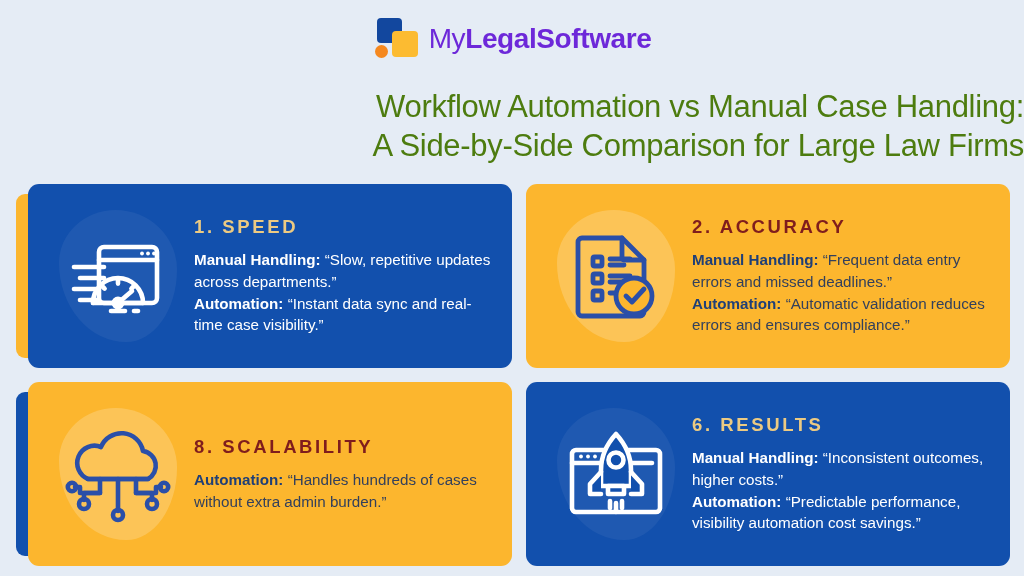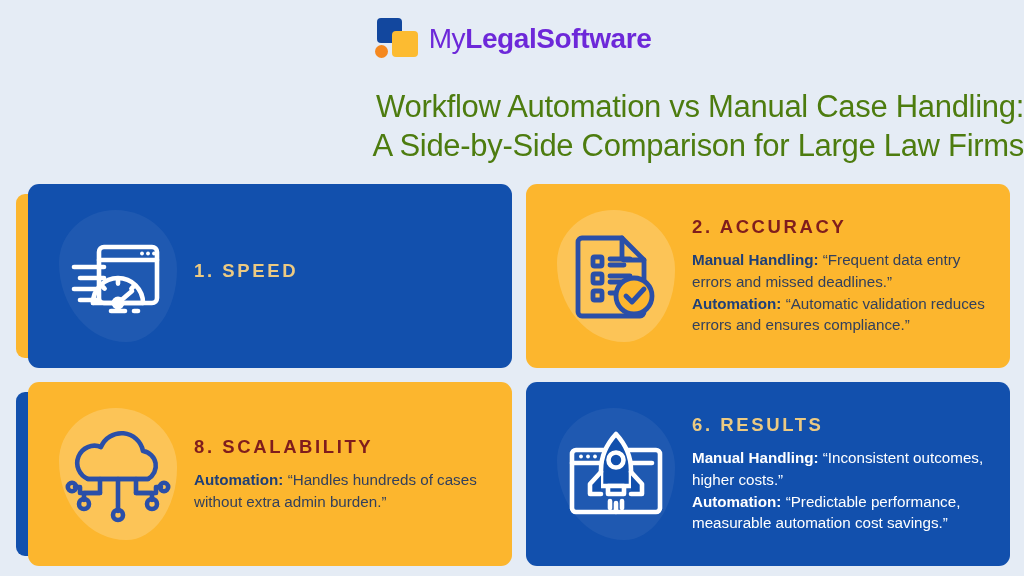--- a/index.html
+++ b/index.html
@@ -200,20 +200,24 @@
             <path d="M52 77 l14 -12"></path>
             <circle cx="52" cy="77" r="4.2"></circle>
             <path d="M36 60 l2.6 2.6M52 54 v3.6M68 60 l-2.6 2.6"></path>
             <path d="M45 85 h14"></path>
             <path d="M68 85 h4"></path>
           </g>
         </svg>
       </div>
       <div class="card-body">
         <div class="card-heading">1. SPEED</div>
+        <div class="card-text">
+          <span class="para"><span class="lbl">Manual Handling:</span><span> “Slow, repetitive updates across departments.”</span></span>
+          <span class="para"><span class="lbl">Automation:</span><span> “Instant data sync and real-time case visibility.”</span></span>
+        </div>
       </div>
     </div>
   </div>
 
   <div class="card-wrap">
     <div class="card yellow">
       <div class="icon-slot">
         <div class="blob"></div>
         <svg width="100" height="100" viewBox="0 0 100 100" fill="none">
           <g stroke="#2a4fa8" stroke-width="4.8" stroke-linecap="round" stroke-linejoin="round" fill="none">
@@ -288,19 +292,19 @@
             <path d="M67 48 l11 12 v10 h-11" fill="#1250ad"></path>
             <path d="M44 62 h16 v8 h-16 z" fill="#1250ad"></path>
             <path d="M46 77 v7M52 79 v9M58 77 v7"></path>
           </g>
         </svg>
       </div>
       <div class="card-body">
         <div class="card-heading">6. RESULTS</div>
         <div class="card-text">
           <span class="para"><span class="lbl">Manual Handling:</span><span> “Inconsistent outcomes, higher costs.”</span></span>
-          <span class="para"><span class="lbl">Automation:</span><span> “Predictable performance, measurable automation cost savings.”</span></span>
+          <span class="para"><span class="lbl">Automation:</span><span> “Predictable performance, visibility automation cost savings.”</span></span>
         </div>
       </div>
     </div>
   </div>
 
 </div>
 
 </body></html>

